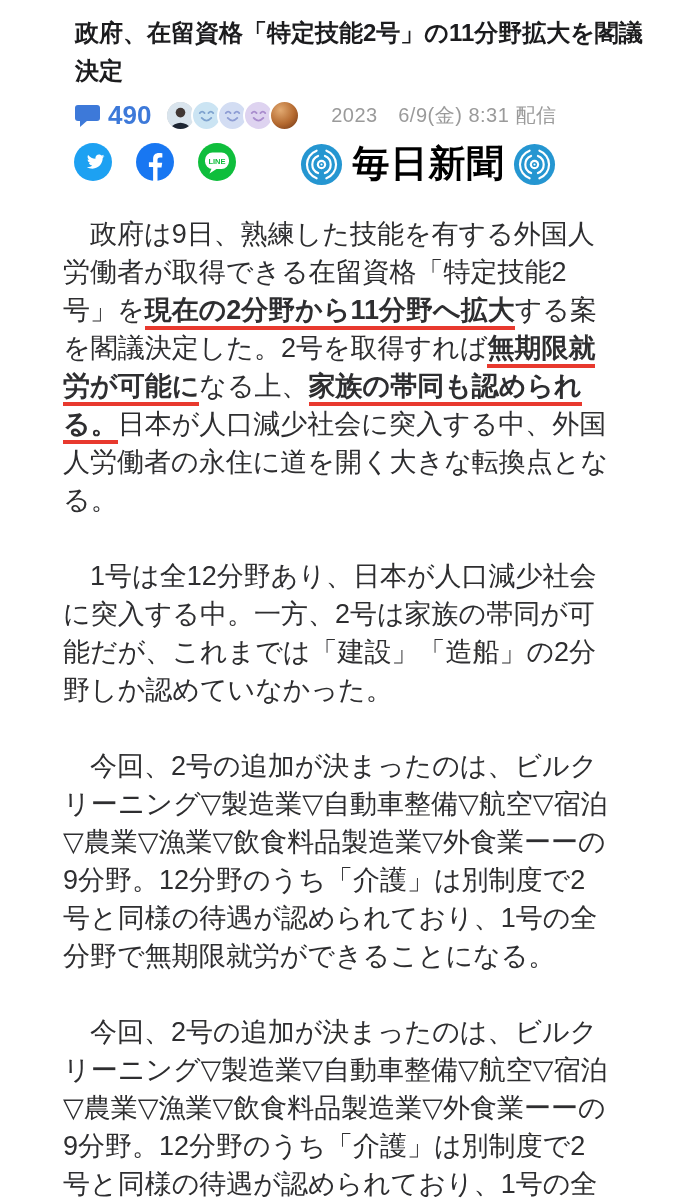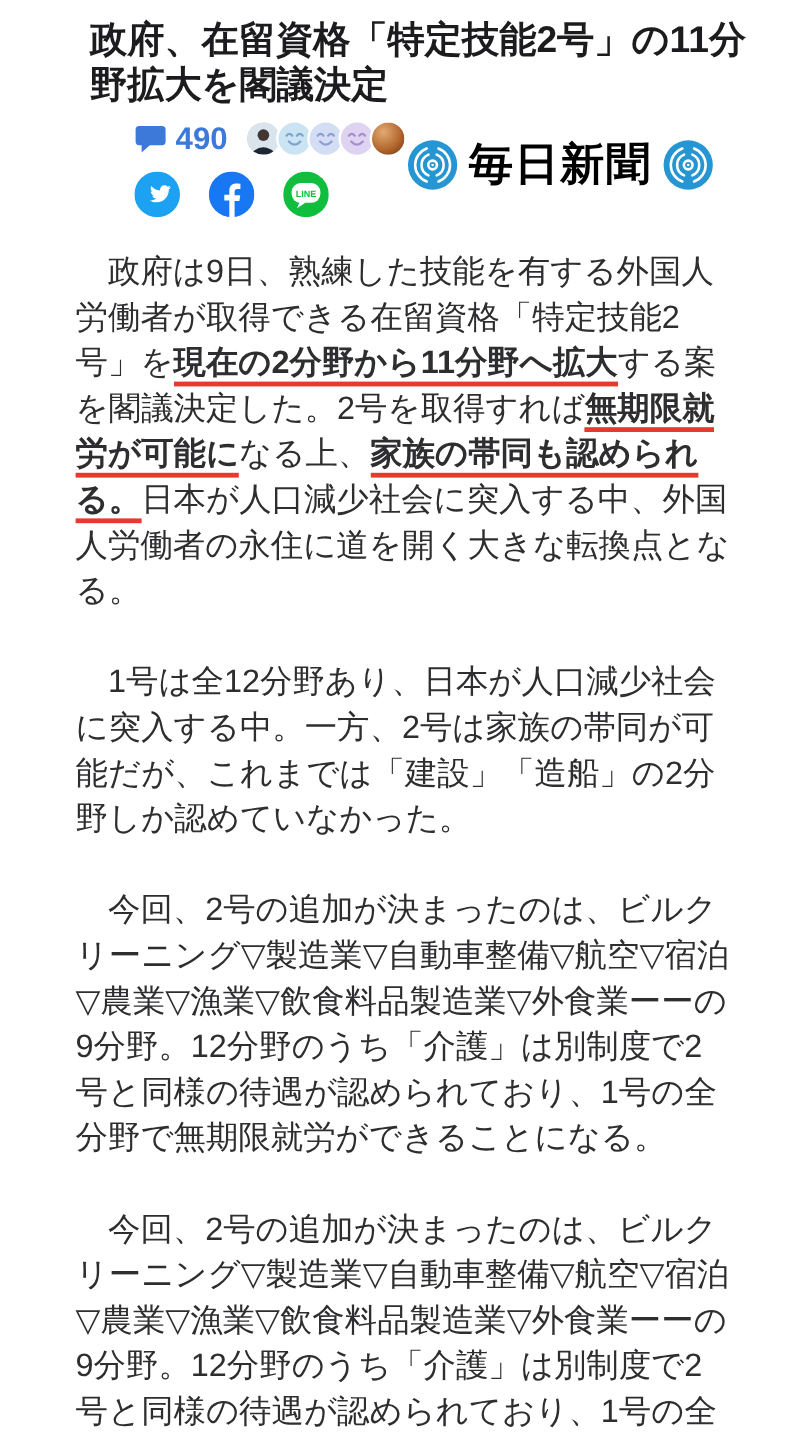--- a/index.html
+++ b/index.html
@@ -2,24 +2,24 @@
 <html style="--comment-blue: #3d79d9; --underline-red: #e8392e; --twitter-blue: #1da1f2; --facebook-blue: #1877f2; --line-green: #0fbe3c; --mainichi-blue: #2596d1; --date-gray: #9a9a9a;"><head>
 <meta charset="utf-8">
 <style>
   html,body{margin:0;padding:0;background:#ffffff;}
   .page{
     position:relative;width:675px;height:1200px;background:#fff;overflow:hidden;
     font-family:"Liberation Sans","DejaVu Sans",sans-serif;
   }
   .title{
     margin:14px 30px 0 75px;width:575px;
-    font-size:31px;font-weight:700;line-height:38px;color:#1c1c1e;
+    font-size:24px;font-weight:700;line-height:38px;color:#1c1c1e;
     word-break:break-all;
   }
-  .meta{display:flex;justify-content:center;align-items:flex-start;margin:10px 42px 0 74px;}
+  .meta{display:flex;justify-content:flex-start;align-items:flex-start;margin:10px 42px 0 74px;}
   .comments-row{display:flex;align-items:center;gap:7px;cursor:pointer;}
   .bubble-icon svg{display:block;}
   .comment-count{font-size:26px;font-weight:600;color:var(--comment-blue);}
   .avatars{display:flex;margin-left:7px;}
   .avatar{
     width:27px;height:27px;border-radius:50%;margin-left:-5px;
     border:2px solid #fff;overflow:hidden;flex:none;background:#ccc;
   }
   .avatar:first-child{margin-left:0;}
   .avatar svg{display:block;width:100%;height:100%;}
@@ -116,20 +116,21 @@
             <circle cx="19" cy="19" r="19" fill="#0fbe3c"></circle>
             <rect x="7" y="9.5" width="24" height="16.5" rx="7.5" fill="#ffffff"></rect>
             <path d="M14 24.5 l-2.5 6 l7 -4.5 z" fill="#ffffff"></path>
             <text x="19" y="20.8" text-anchor="middle" font-size="7.5" font-weight="bold" fill="#0fbe3c" font-family="Liberation Sans, DejaVu Sans, sans-serif">LINE</text>
           </svg>
         </button>
       </div>
     </div>
 
     <div class="meta-right">
+      <div class="date">2023　6/9(金) 8:31 配信</div>
       <div class="brand">
         <span class="eye">
           <svg width="43" height="43" viewBox="0 0 44 44">
             <circle cx="22" cy="22" r="21" fill="#2596d1"></circle>
             <g stroke="#ffffff" stroke-width="2.2" fill="none" stroke-linecap="round">
               <path d="M17 7.9 A15 15 0 0 0 17 36.1"></path>
               <path d="M27 7.9 A15 15 0 0 1 27 36.1"></path>
               <path d="M18.5 13.2 A9.5 9.5 0 0 0 18.5 30.8"></path>
               <path d="M25.5 13.2 A9.5 9.5 0 0 1 25.5 30.8"></path>
             </g>

